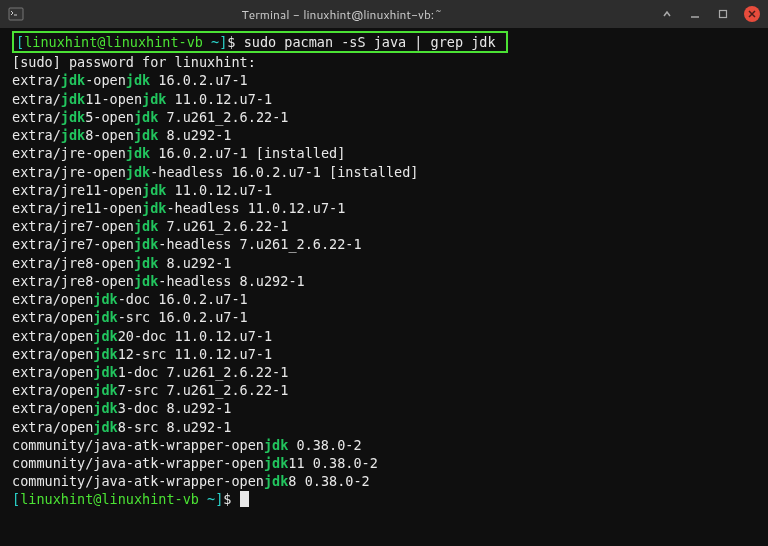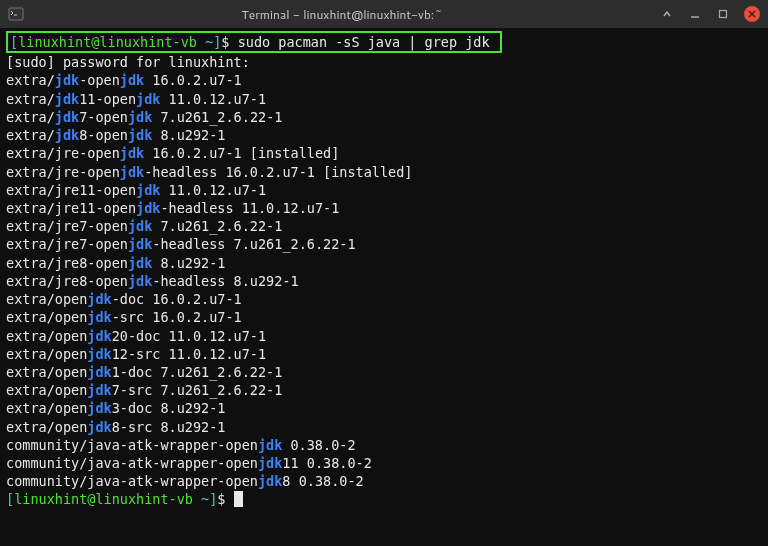--- a/index.html
+++ b/index.html
@@ -68,38 +68,38 @@
       height: 16px;
       background: #e74c3c;
       border-radius: 50%;
       color: #4a1e1a;
       font-weight: bold;
       font-size: 10px;
     }
     .terminal-body {
       flex: 1;
       background: #0f0f0f;
-      padding: 4px 6px;
+      padding: 4px 12px;
       color: #e8e8e8;
       line-height: 1.35;
       font-size: 13.5px;
       overflow: hidden;
     }
     .line {
       white-space: pre;
     }
     .highlight-box {
       border: 2px solid #4be234;
       display: inline-block;
       padding: 0 2px;
       margin-top: -1px;
     }
     .green { color: #4be234; }
     .cyan { color: #2ad2c9; }
-    .red { color: #3b82f6; font-weight: bold;}
+    .red { color: #22c55e; font-weight: bold;}
     .white { color: #e8e8e8; }
     .cursor {
       display: inline-block;
       width: 9px;
       height: 16px;
       background: #e8e8e8;
       vertical-align: text-bottom;
     }
   </style>
 </head>
@@ -140,21 +140,21 @@
       </span>
     </div>
   </div>
 
   <div class="terminal-body">
     <div class="line"><span class="highlight-box"><span class="cyan">[</span><span class="green">linuxhint@linuxhint-vb</span><span class="cyan"> ~</span><span class="cyan">]</span><span class="white">$ </span><span class="white">sudo pacman -sS java | grep jdk</span> </span></div>
     <div class="line white">[sudo] password for linuxhint:</div>
     <div id="results-container">
         <div class="line"><span class="white">extra/</span><span class="red">jdk</span><span class="white">-open</span><span class="red">jdk</span><span class="white"> 16.0.2.u7-1</span></div>
         <div class="line"><span class="white">extra/</span><span class="red">jdk</span><span class="white">11-open</span><span class="red">jdk</span><span class="white"> 11.0.12.u7-1</span></div>
-        <div class="line"><span class="white">extra/</span><span class="red">jdk</span><span class="white">7-open</span><span class="red">jdk</span><span class="white"> 7.u261_2.6.22-1</span></div>
+        <div class="line"><span class="white">extra/</span><span class="red">jdk</span><span class="white">5-open</span><span class="red">jdk</span><span class="white"> 7.u261_2.6.22-1</span></div>
         <div class="line"><span class="white">extra/</span><span class="red">jdk</span><span class="white">8-open</span><span class="red">jdk</span><span class="white"> 8.u292-1</span></div>
         <div class="line"><span class="white">extra/</span><span class="white">jre-open</span><span class="red">jdk</span><span class="white"> 16.0.2.u7-1 [installed]</span></div>
         <div class="line"><span class="white">extra/</span><span class="white">jre-open</span><span class="red">jdk</span><span class="white">-headless</span><span class="white"> 16.0.2.u7-1 [installed]</span></div>
         <div class="line"><span class="white">extra/</span><span class="white">jre11-open</span><span class="red">jdk</span><span class="white"> 11.0.12.u7-1</span></div>
         <div class="line"><span class="white">extra/</span><span class="white">jre11-open</span><span class="red">jdk</span><span class="white">-headless</span><span class="white"> 11.0.12.u7-1</span></div>
         <div class="line"><span class="white">extra/</span><span class="white">jre7-open</span><span class="red">jdk</span><span class="white"> 7.u261_2.6.22-1</span></div>
         <div class="line"><span class="white">extra/</span><span class="white">jre7-open</span><span class="red">jdk</span><span class="white">-headless</span><span class="white"> 7.u261_2.6.22-1</span></div>
         <div class="line"><span class="white">extra/</span><span class="white">jre8-open</span><span class="red">jdk</span><span class="white"> 8.u292-1</span></div>
         <div class="line"><span class="white">extra/</span><span class="white">jre8-open</span><span class="red">jdk</span><span class="white">-headless</span><span class="white"> 8.u292-1</span></div>
         <div class="line"><span class="white">extra/</span><span class="white">open</span><span class="red">jdk</span><span class="white">-doc</span><span class="white"> 16.0.2.u7-1</span></div>

